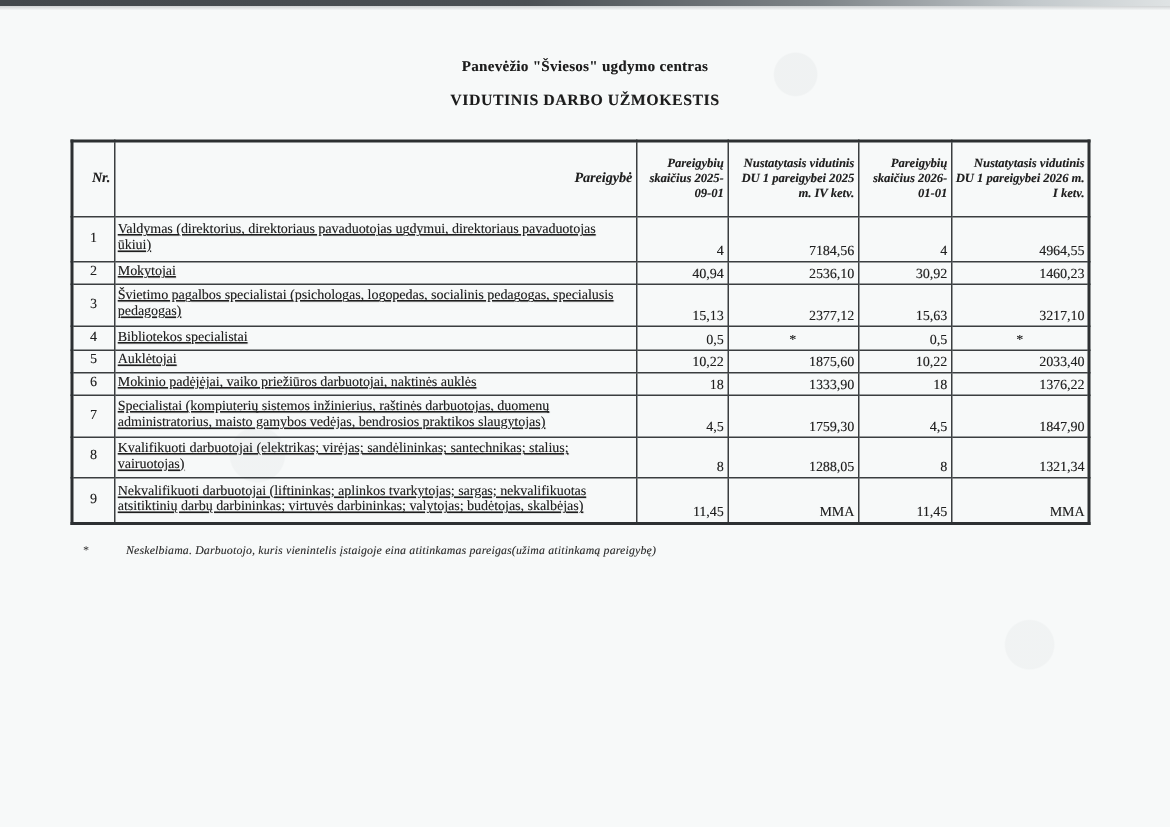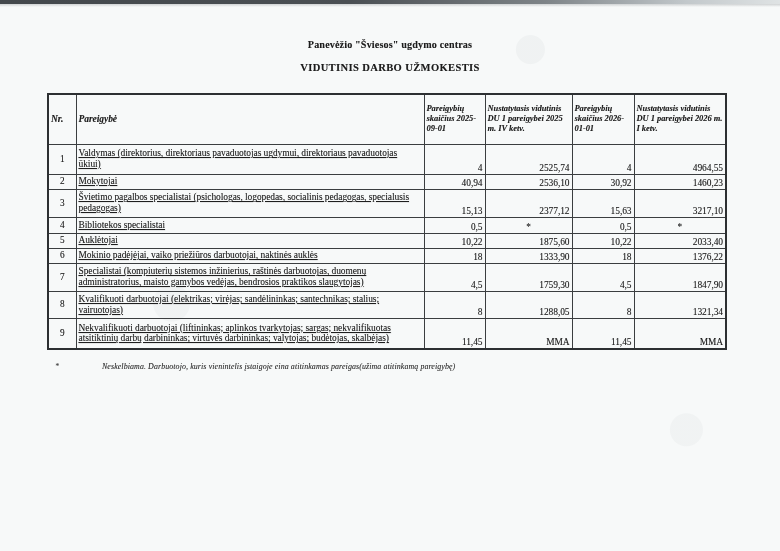--- a/index.html
+++ b/index.html
@@ -41,39 +41,39 @@
     border-collapse:collapse;table-layout:fixed;
     border:2px solid #2d3032;
   }
   table.salary th, table.salary td{
     border:1px solid #3b3e40;
     overflow:hidden;
     text-shadow:0.2px 0.2px 0.35px rgba(55,55,55,0.45);
   }
   table.salary th{
     font-style:italic;font-weight:bold;font-size:8.4px;line-height:10px;
-    text-align:left;vertical-align:middle;padding:1px 2px;color:#1e1e1e;
+    text-align:right;vertical-align:middle;padding:1px 2px;color:#1e1e1e;
   }
   table.salary th.big{font-size:9.4px;}
   table.salary td{
     font-size:9.3px;line-height:10.6px;color:#1f1f1f;padding:0 2px;
   }
   td.nr{text-align:center;vertical-align:middle;}
   td.pos{text-align:left;vertical-align:middle;padding-left:4px;padding-right:2px;text-decoration:underline;}
   td.num{text-align:right;vertical-align:bottom;padding-right:3px;padding-bottom:1px;}
   td.num.star{text-align:center;padding-right:2px;}
   tr.hdr{height:50px;}
   tr.r0{height:30px;} tr.r1{height:15px;} tr.r2{height:28px;}
   tr.r3{height:16px;} tr.r4{height:15px;} tr.r5{height:15px;}
   tr.r6{height:28px;} tr.r7{height:27px;} tr.r8{height:31px;}
   .footnote-marker{
     position:absolute;left:55px;top:362px;font-size:8px;font-style:italic;color:#2a2a2a;
   }
   .footnote-text{
-    position:absolute;left:102px;top:362px;width:560px;
+    position:absolute;left:84px;top:362px;width:560px;
     font-size:7.8px;font-style:italic;letter-spacing:0.15px;color:#2c2c2c;
     text-shadow:0.2px 0.2px 0.3px rgba(60,60,60,0.4);
   }
 </style>
 </head>
 <body>
 
 <div class="scan-band"></div>
 <div class="scan-band-fade"></div>
 <div class="paper-texture"></div>
@@ -96,21 +96,21 @@
     <th class="big">Pareigybė</th>
     <th>Pareigybių skaičius 2025-09-01</th>
     <th>Nustatytasis vidutinis DU 1 pareigybei 2025 m. IV ketv.</th>
     <th>Pareigybių skaičius 2026-01-01</th>
     <th>Nustatytasis vidutinis DU 1 pareigybei 2026 m. I ketv.</th>
   </tr>
   <tr class="r0">
     <td class="nr">1</td>
     <td class="pos">Valdymas (direktorius, direktoriaus pavaduotojas ugdymui, direktoriaus pavaduotojas ūkiui)</td>
     <td class="num">4</td>
-    <td class="num">2525,74</td>
+    <td class="num">7184,56</td>
     <td class="num">4</td>
     <td class="num">4964,55</td>
   </tr>
   <tr class="r1">
     <td class="nr">2</td>
     <td class="pos">Mokytojai</td>
     <td class="num">40,94</td>
     <td class="num">2536,10</td>
     <td class="num">30,92</td>
     <td class="num">1460,23</td>

